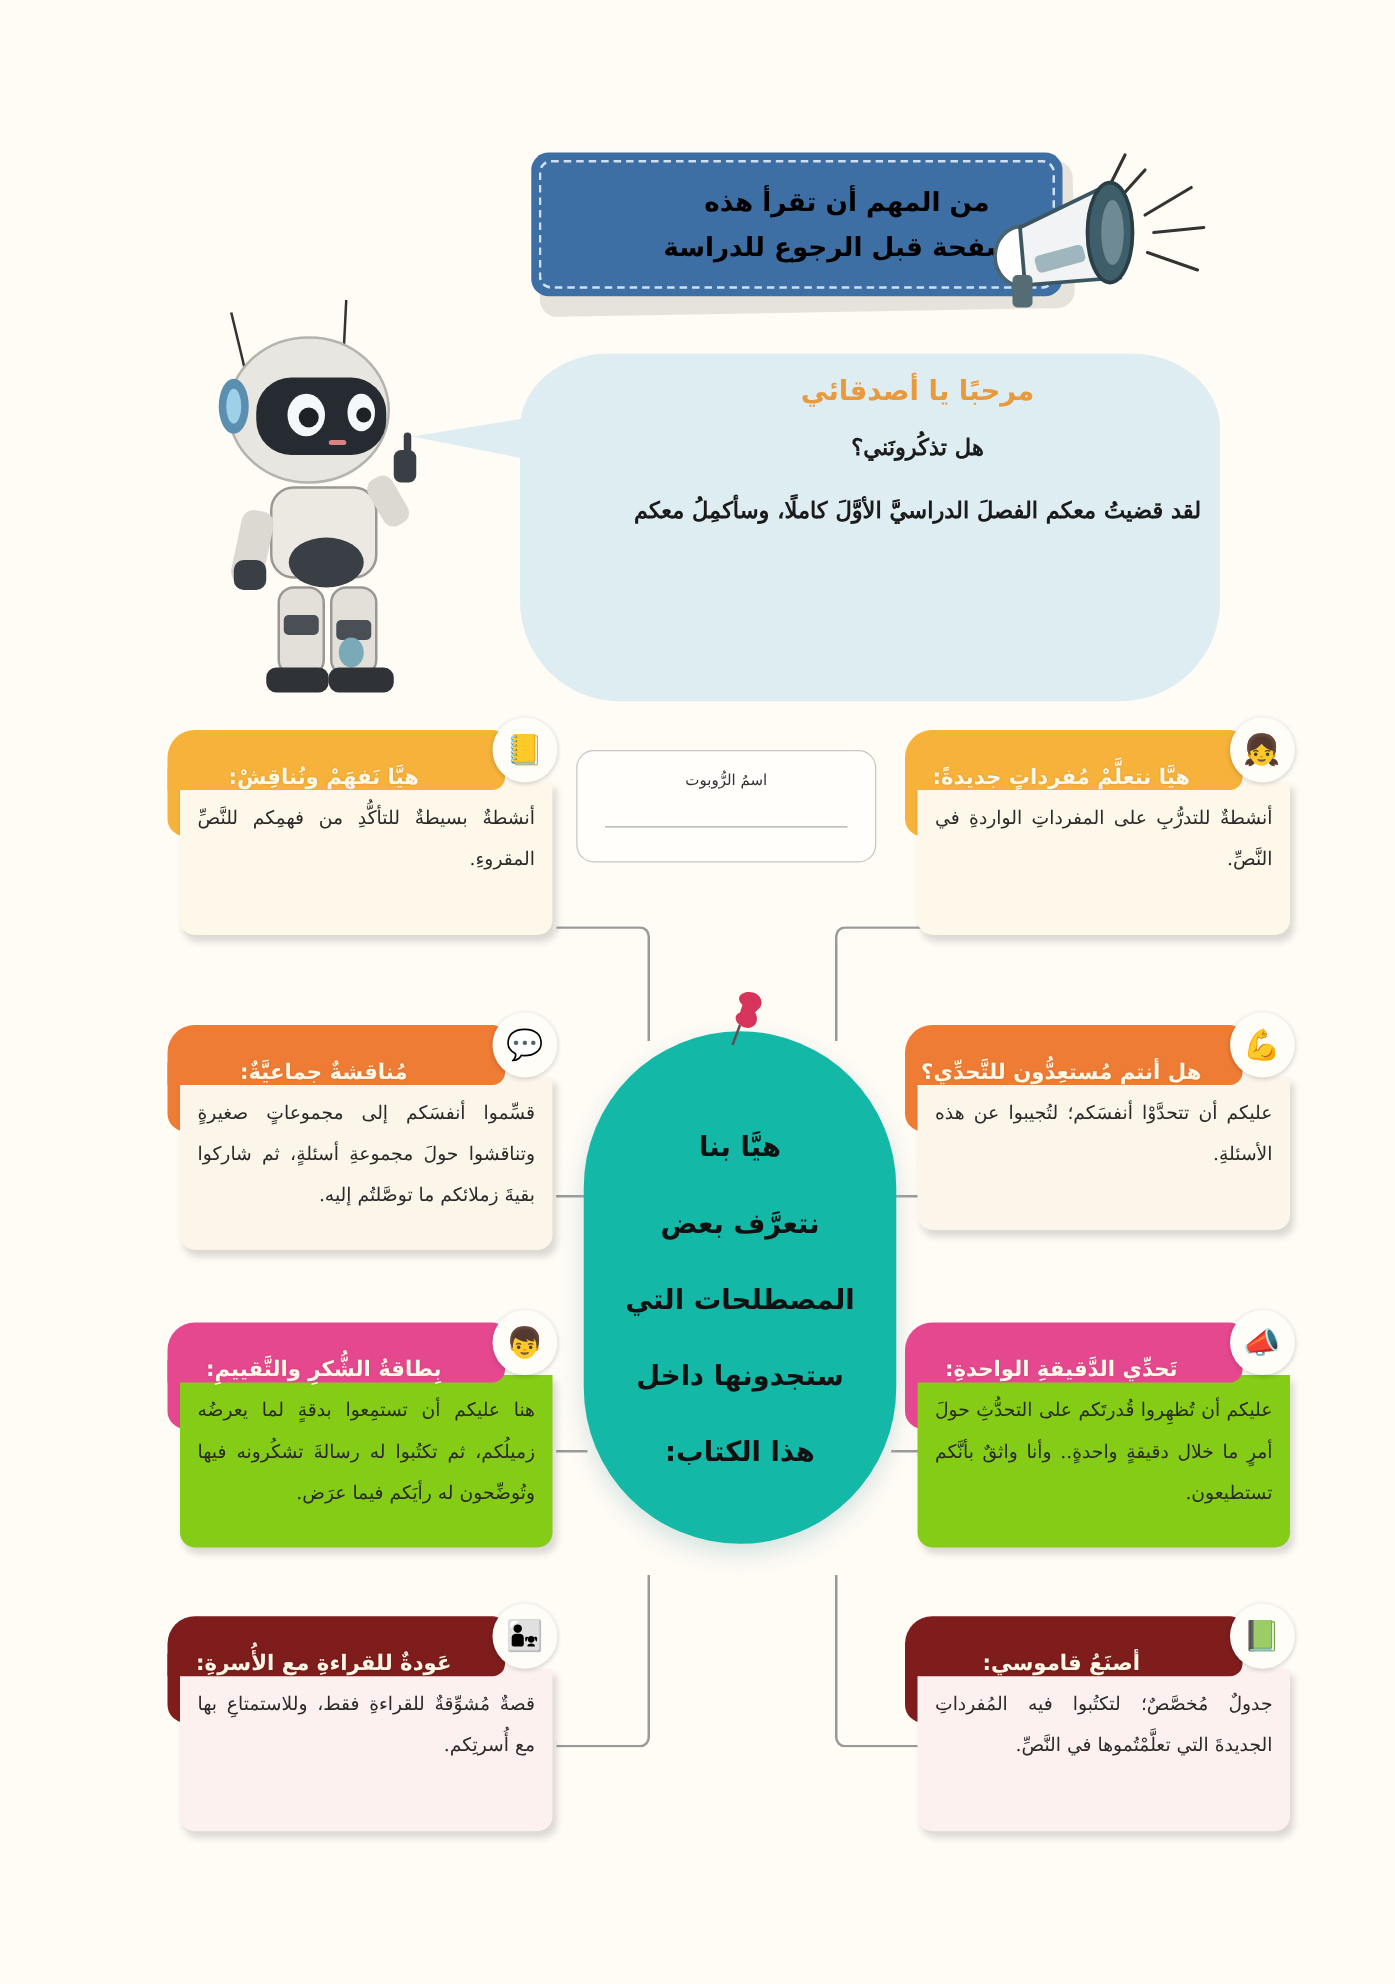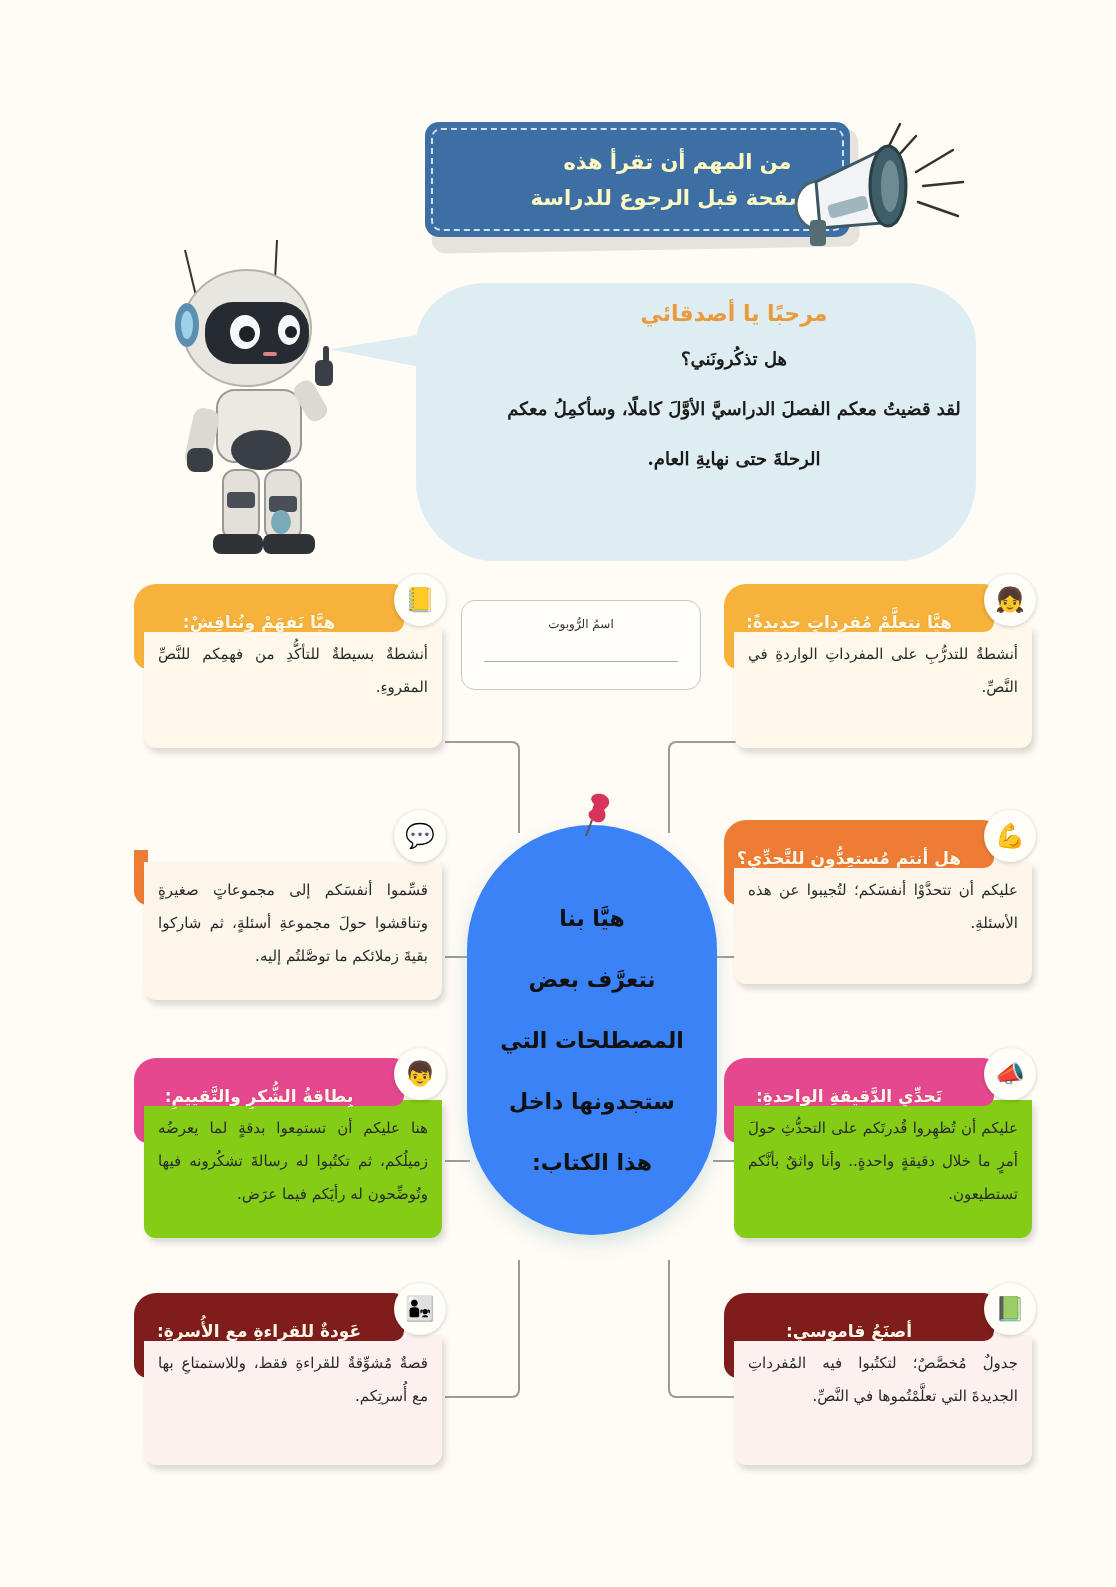--- a/index.html
+++ b/index.html
@@ -4,21 +4,21 @@
 <style>
   * { box-sizing: border-box; margin: 0; padding: 0; }
   html, body { width: 1116px; height: 1587px; background: #fffbf5; overflow: hidden; }
   body { position: relative; font-family: "DejaVu Sans", sans-serif; direction: rtl; color: #222; }
 
   
   .banner-wrap { position: absolute; left: 425px; top: 122px; width: 440px; height: 130px; }
   .banner-shadow { position: absolute; left: 6px; top: 10px; width: 428px; height: 118px; background: #e6e2dc; border-radius: 14px; transform: rotate(-1deg); }
   .banner { position: absolute; left: 0; top: 0; width: 425px; height: 115px; background: #3e6fa4; border-radius: 14px; padding: 6px; }
   .banner-inner { width: 100%; height: 100%; border: 2px dashed #cfe0f2; border-radius: 10px; display: flex; flex-direction: column; align-items: center; justify-content: center; padding-left: 80px; }
-  .banner-line { color: #fef9c3; font-family: "DejaVu Sans", sans-serif; font-weight: bold; font-size: 21px; line-height: 36px; }
+  .banner-line { color: #000000; font-family: "DejaVu Sans", sans-serif; font-weight: bold; font-size: 21px; line-height: 36px; }
 
   .megaphone { position: absolute; left: 768px; top: 120px; width: 200px; height: 140px; }
 
   
   .robot { position: absolute; left: 165px; top: 240px; width: 190px; height: 320px; }
 
   
   .bubble { position: absolute; left: 416px; top: 283px; width: 560px; height: 278px; background: #deedf1; border-radius: 70px 70px 80px 80px / 60px 60px 80px 80px; }
   .bubble-tail { position: absolute; left: 330px; top: 333px; width: 100px; height: 36px; background: #deedf1; clip-path: polygon(0 45%, 100% 0, 100% 100%); }
   .bubble-content { position: absolute; left: 416px; top: 290px; width: 636px; text-align: center; }
@@ -27,21 +27,21 @@
 
   
   .name-box { position: absolute; left: 461px; top: 600px; width: 240px; height: 90px; background: #fffefb; border: 1.5px solid #c8c6c2; border-radius: 14px; text-align: center; }
   .name-label { font-family: "DejaVu Serif", serif; font-size: 12px; margin-top: 16px; color: #333; }
   .name-line { position: absolute; left: 22px; right: 22px; top: 60px; border-top: 1.5px solid #aaa; }
 
   
   .connector { position: absolute; border-color: #9a9a9a; border-style: solid; border-width: 0; }
 
   
-  .pill { position: absolute; left: 467px; top: 825px; width: 250px; height: 410px; background: #3b82f6; border-radius: 125px; box-shadow: 0 8px 18px rgba(160, 200, 200, 0.45); display: flex; flex-direction: column; align-items: center; justify-content: center; padding-top: 20px; }
+  .pill { position: absolute; left: 467px; top: 825px; width: 250px; height: 410px; background: #14b8a6; border-radius: 125px; box-shadow: 0 8px 18px rgba(160, 200, 200, 0.45); display: flex; flex-direction: column; align-items: center; justify-content: center; padding-top: 20px; }
   .pill-line { font-weight: bold; font-size: 22px; line-height: 61px; color: #111; }
   .pushpin { position: absolute; left: 578px; top: 790px; width: 40px; height: 50px; }
 
   
   .card { position: absolute; width: 312px; height: 185px; }
   .card-body { position: absolute; left: 10px; top: 52px; width: 298px; height: 122px; border-radius: 0 0 12px 12px; box-shadow: 3px 5px 6px rgba(0,0,0,0.14); padding: 12px 14px 0 14px; }
   .card-header { position: absolute; left: 0; top: 10px; width: 270px; height: 48px; border-radius: 22px 10px 10px 0; display: flex; align-items: flex-end; justify-content: center; padding-right: 20px; }
   .card-header-fold { position: absolute; left: 0; top: 40px; width: 14px; height: 55px; border-radius: 0 0 0 14px; }
   .card-title { color: #fff7e6; font-weight: bold; font-size: 17px; text-shadow: 0 0 2px rgba(0,0,0,0.15); }
   .card-icon { position: absolute; right: 0; top: 0; width: 52px; height: 52px; border-radius: 50%; background: #fffdf8; box-shadow: 0 1px 4px rgba(0,0,0,0.2); display: flex; align-items: center; justify-content: center; font-size: 24px; }
@@ -112,21 +112,20 @@
   <rect x="48" y="294" width="50" height="20" rx="8" fill="#2f3338"></rect>
   <rect x="98" y="294" width="52" height="20" rx="8" fill="#2f3338"></rect>
 </svg>
 
 <div class="bubble-tail"></div>
 <div class="bubble"></div>
 <div class="bubble-content">
   <div class="bubble-title">مرحبًا يا أصدقائي</div>
   <div class="bubble-line">هل تذكُرونَني؟</div>
   <div class="bubble-line">لقد قضيتُ معكم الفصلَ الدراسيَّ الأوَّلَ كاملًا، وسأكمِلُ معكم</div>
-  <div class="bubble-line">الرحلةَ حتى نهايةِ العام.</div>
 </div>
 
 <div class="name-box">
   <div class="name-label">اسمُ الرُّوبوت</div>
   <div class="name-line"></div>
 </div>
 
 <div class="connector" style="left:445px; top:741px; width:75px; height:92px; border-top-width:2px; border-left-width:0; border-right-width:2px; border-top-right-radius:8px;"></div>
 <div class="connector" style="left:445px; top:956px; width:25px; height:0; border-top-width:2px;"></div>
 <div class="connector" style="left:445px; top:1160px; width:25px; height:0; border-top-width:2px;"></div>
@@ -202,20 +201,23 @@
     <span class="card-title">هيَّا نَفهَمْ ونُناقِشْ:</span>
   </div>
   <div class="card-icon">📒</div>
 </div>
 
 <div class="card t-orange" style="left:134px; top:810px;">
   <div class="card-header-fold"></div>
   <div class="card-body" style="height:138px;">
     <div class="card-text">قسِّموا أنفسَكم إلى مجموعاتٍ صغيرةٍ وتناقشوا حولَ مجموعةِ أسئلةٍ، ثم شاركوا بقيةَ زملائكم ما توصَّلتُم إليه.</div>
   </div>
+  <div class="card-header">
+    <span class="card-title">مُناقشةٌ جماعيَّةٌ:</span>
+  </div>
   <div class="card-icon">💬</div>
 </div>
 
 <div class="card t-pink" style="left:134px; top:1048px;">
   <div class="card-header-fold"></div>
   <div class="card-body" style="height:138px;">
     <div class="card-text">هنا عليكم أن تستمِعوا بدقةٍ لما يعرضُه زميلُكم، ثم تكتُبوا له رسالةَ تشكُرونه فيها وتُوضِّحون له رأيَكم فيما عرَض.</div>
   </div>
   <div class="card-header">
     <span class="card-title">بِطاقةُ الشُّكرِ والتَّقييمِ:</span>

